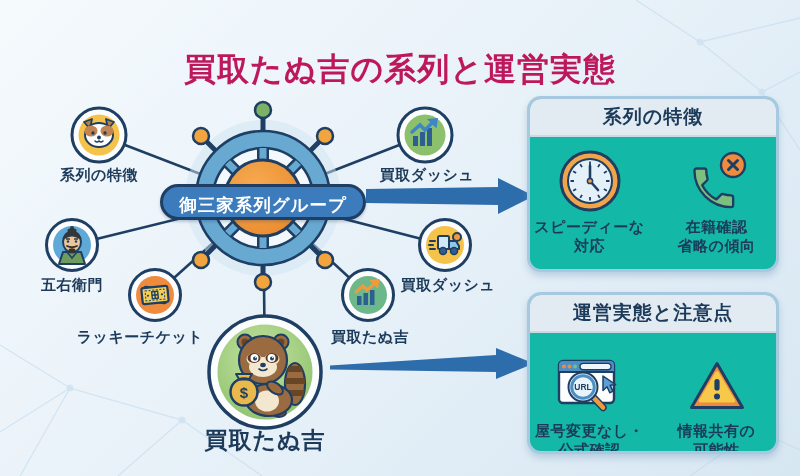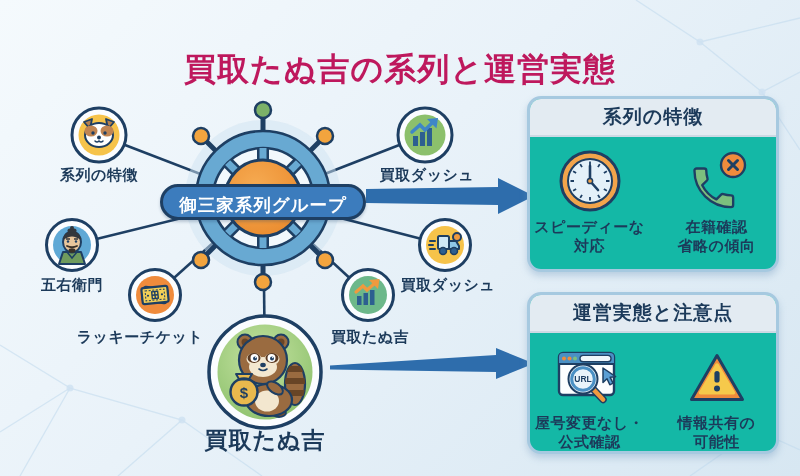--- a/index.html
+++ b/index.html
@@ -337,21 +337,21 @@
           </svg>
         </div>
         <div class="panel-text">在籍確認
 省略の傾向</div>
       </div>
     </div>
   </section>
 
   <section class="panel" style="left:527px;top:292px;height:162px">
     <div class="panel-header">運営実態と注意点</div>
-    <div class="panel-body" style="padding-top:12px">
+    <div class="panel-body" style="padding-top:20px">
       <div class="panel-item">
         <div class="icon-box" style="height:68px">
           <svg width="82" height="64" viewBox="-41 -31 82 64">
             <rect x="-31" y="-25" width="55" height="42" rx="4" fill="#fdfeff" stroke="#1e3f63" stroke-width="2.4"></rect>
             <rect x="-31" y="-25" width="55" height="11" rx="4" fill="#4a90c4"></rect>
             <rect x="-31" y="-18.5" width="55" height="4.5" fill="#4a90c4"></rect>
             <line x1="-31" y1="-14" x2="24" y2="-14" stroke="#1e3f63" stroke-width="1.8"></line>
             <circle cx="-26" cy="-19.5" r="2" fill="#ef8b3c"></circle>
             <circle cx="-20.5" cy="-19.5" r="2" fill="#ef8b3c"></circle>
             <circle cx="-15" cy="-19.5" r="2" fill="#7cbf7e"></circle>

